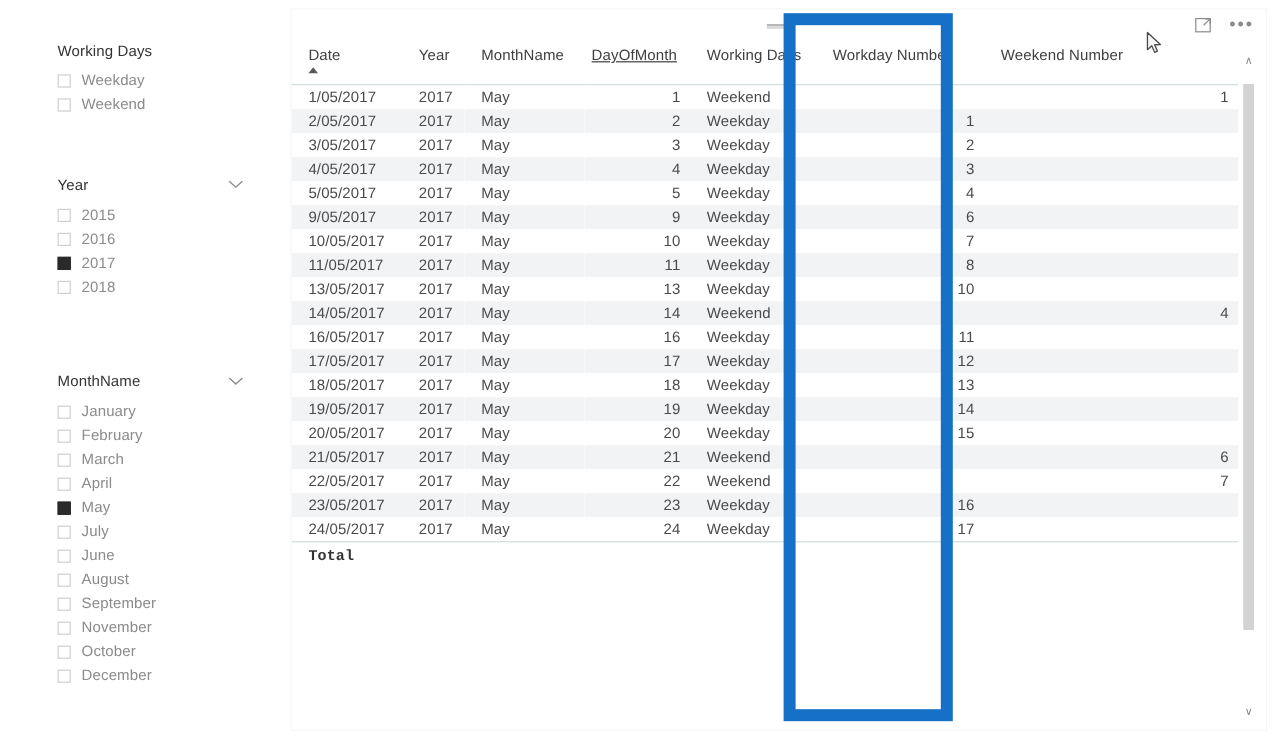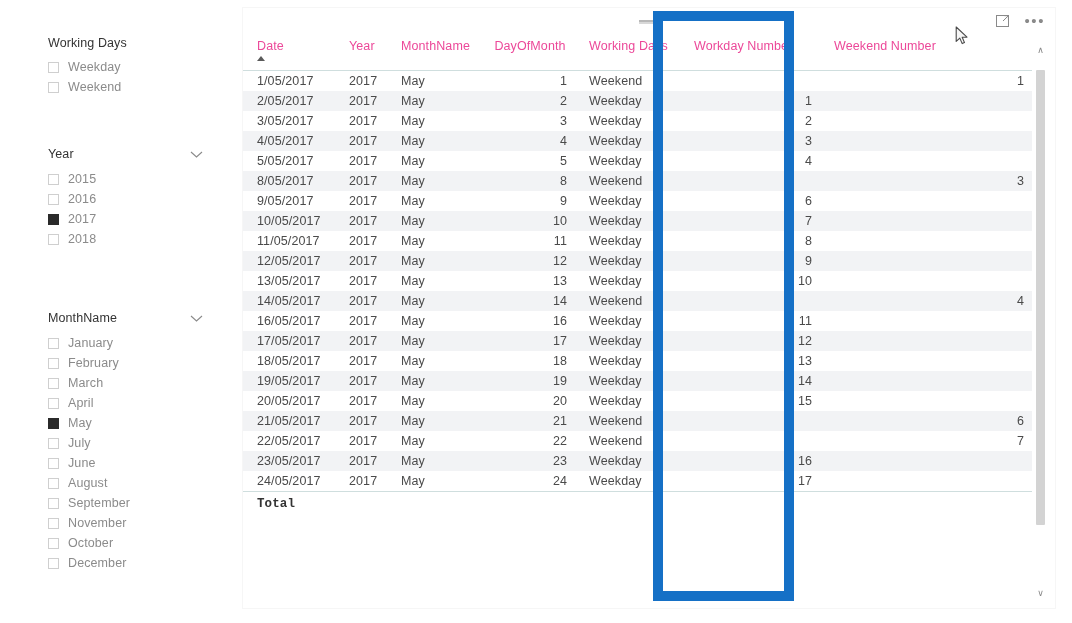--- a/index.html
+++ b/index.html
@@ -140,43 +140,44 @@
   }
   table.pbi {
     border-collapse: collapse;
     table-layout: fixed;
     width: 789px;
     font-size: 12.5px;
     color: #4a4a4a;
   }
   table.pbi th {
     font-weight: normal;
-    color: #ec4899;
+    color: #404040;
     font-size: 12.5px;
     text-align: left;
     vertical-align: top;
     padding: 0 0 0 0;
     height: 34px;
     border-bottom: 1px solid #cfdede;
     position: relative;
     cursor: pointer;
     letter-spacing: 0.1px;
   }
   table.pbi th .hcell {
     padding-top: 3px;
     padding-left: 14px;
     padding-right: 8px;
     display: block;
     white-space: nowrap;
     overflow: hidden;
   }
   table.pbi th.num .hcell {
-    text-align: center;
+    text-align: left;
     padding-left: 6px;
     padding-right: 8px;
+    text-decoration: underline;
   }
   .sort-caret {
     position: absolute;
     left: 14px;
     top: 20px;
     width: 0;
     height: 0;
     border-left: 4.5px solid transparent;
     border-right: 4.5px solid transparent;
     border-bottom: 5px solid #5a5a5a;
@@ -476,62 +477,44 @@
           <tr>
             <td>5/05/2017</td>
             <td>2017</td>
             <td>May</td>
             <td class="num">5</td>
             <td>Weekday</td>
             <td class="num">4</td>
             <td class="num"></td>
           </tr>
           <tr>
-            <td>8/05/2017</td>
-            <td>2017</td>
-            <td>May</td>
+            <td>9/05/2017</td>
+            <td>2017</td>
+            <td>May</td>
+            <td class="num">9</td>
+            <td>Weekday</td>
+            <td class="num">6</td>
+            <td class="num"></td>
+          </tr>
+          <tr>
+            <td>10/05/2017</td>
+            <td>2017</td>
+            <td>May</td>
+            <td class="num">10</td>
+            <td>Weekday</td>
+            <td class="num">7</td>
+            <td class="num"></td>
+          </tr>
+          <tr>
+            <td>11/05/2017</td>
+            <td>2017</td>
+            <td>May</td>
+            <td class="num">11</td>
+            <td>Weekday</td>
             <td class="num">8</td>
-            <td>Weekend</td>
-            <td class="num"></td>
-            <td class="num">3</td>
-          </tr>
-          <tr>
-            <td>9/05/2017</td>
-            <td>2017</td>
-            <td>May</td>
-            <td class="num">9</td>
-            <td>Weekday</td>
-            <td class="num">6</td>
-            <td class="num"></td>
-          </tr>
-          <tr>
-            <td>10/05/2017</td>
-            <td>2017</td>
-            <td>May</td>
-            <td class="num">10</td>
-            <td>Weekday</td>
-            <td class="num">7</td>
-            <td class="num"></td>
-          </tr>
-          <tr>
-            <td>11/05/2017</td>
-            <td>2017</td>
-            <td>May</td>
-            <td class="num">11</td>
-            <td>Weekday</td>
-            <td class="num">8</td>
-            <td class="num"></td>
-          </tr>
-          <tr>
-            <td>12/05/2017</td>
-            <td>2017</td>
-            <td>May</td>
-            <td class="num">12</td>
-            <td>Weekday</td>
-            <td class="num">9</td>
             <td class="num"></td>
           </tr>
           <tr>
             <td>13/05/2017</td>
             <td>2017</td>
             <td>May</td>
             <td class="num">13</td>
             <td>Weekday</td>
             <td class="num">10</td>
             <td class="num"></td>

